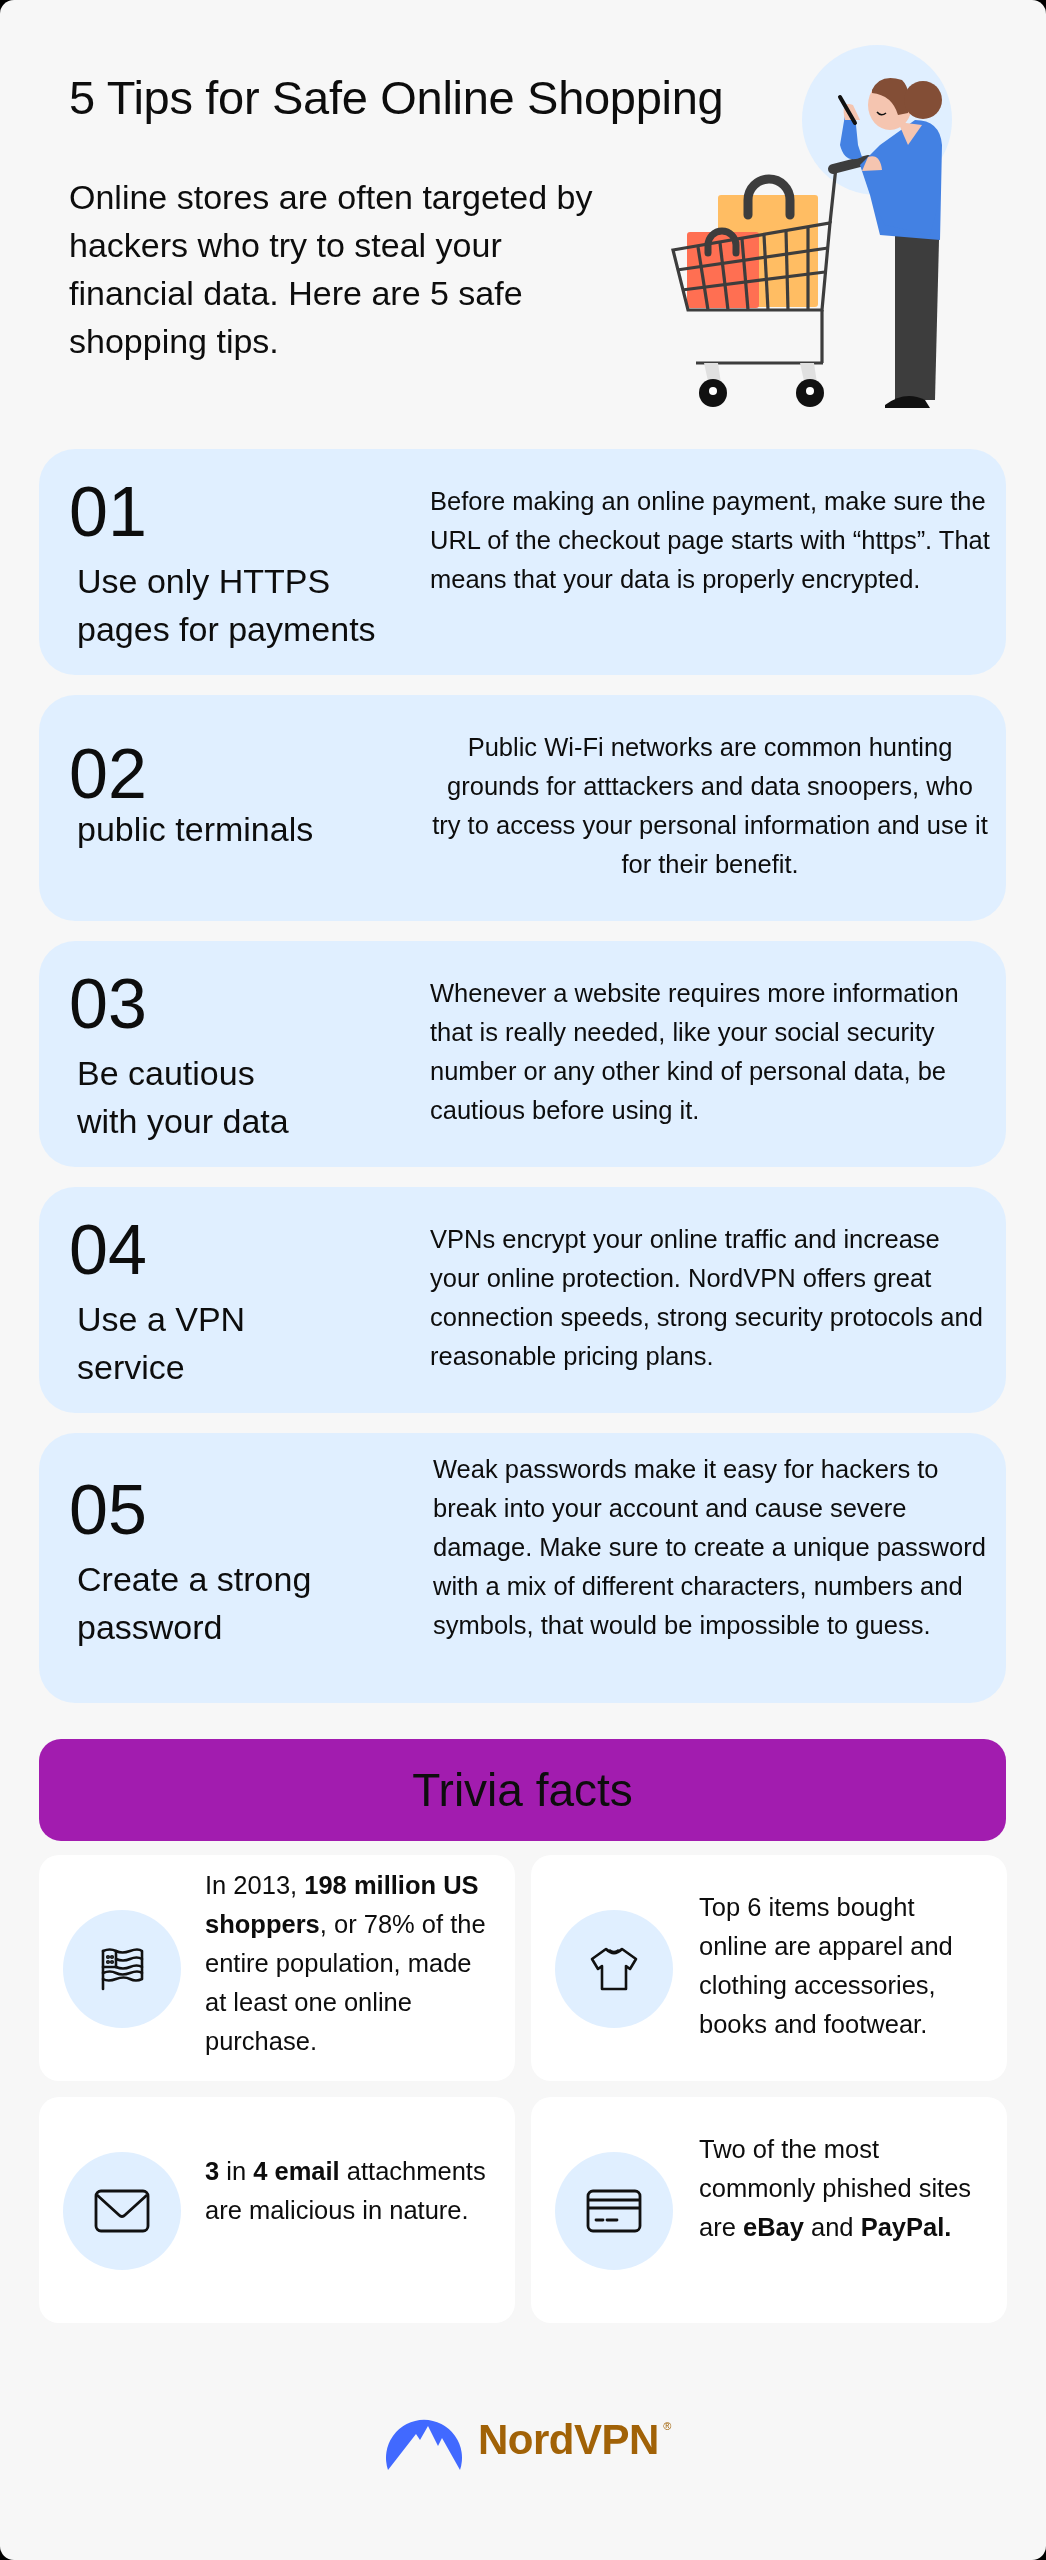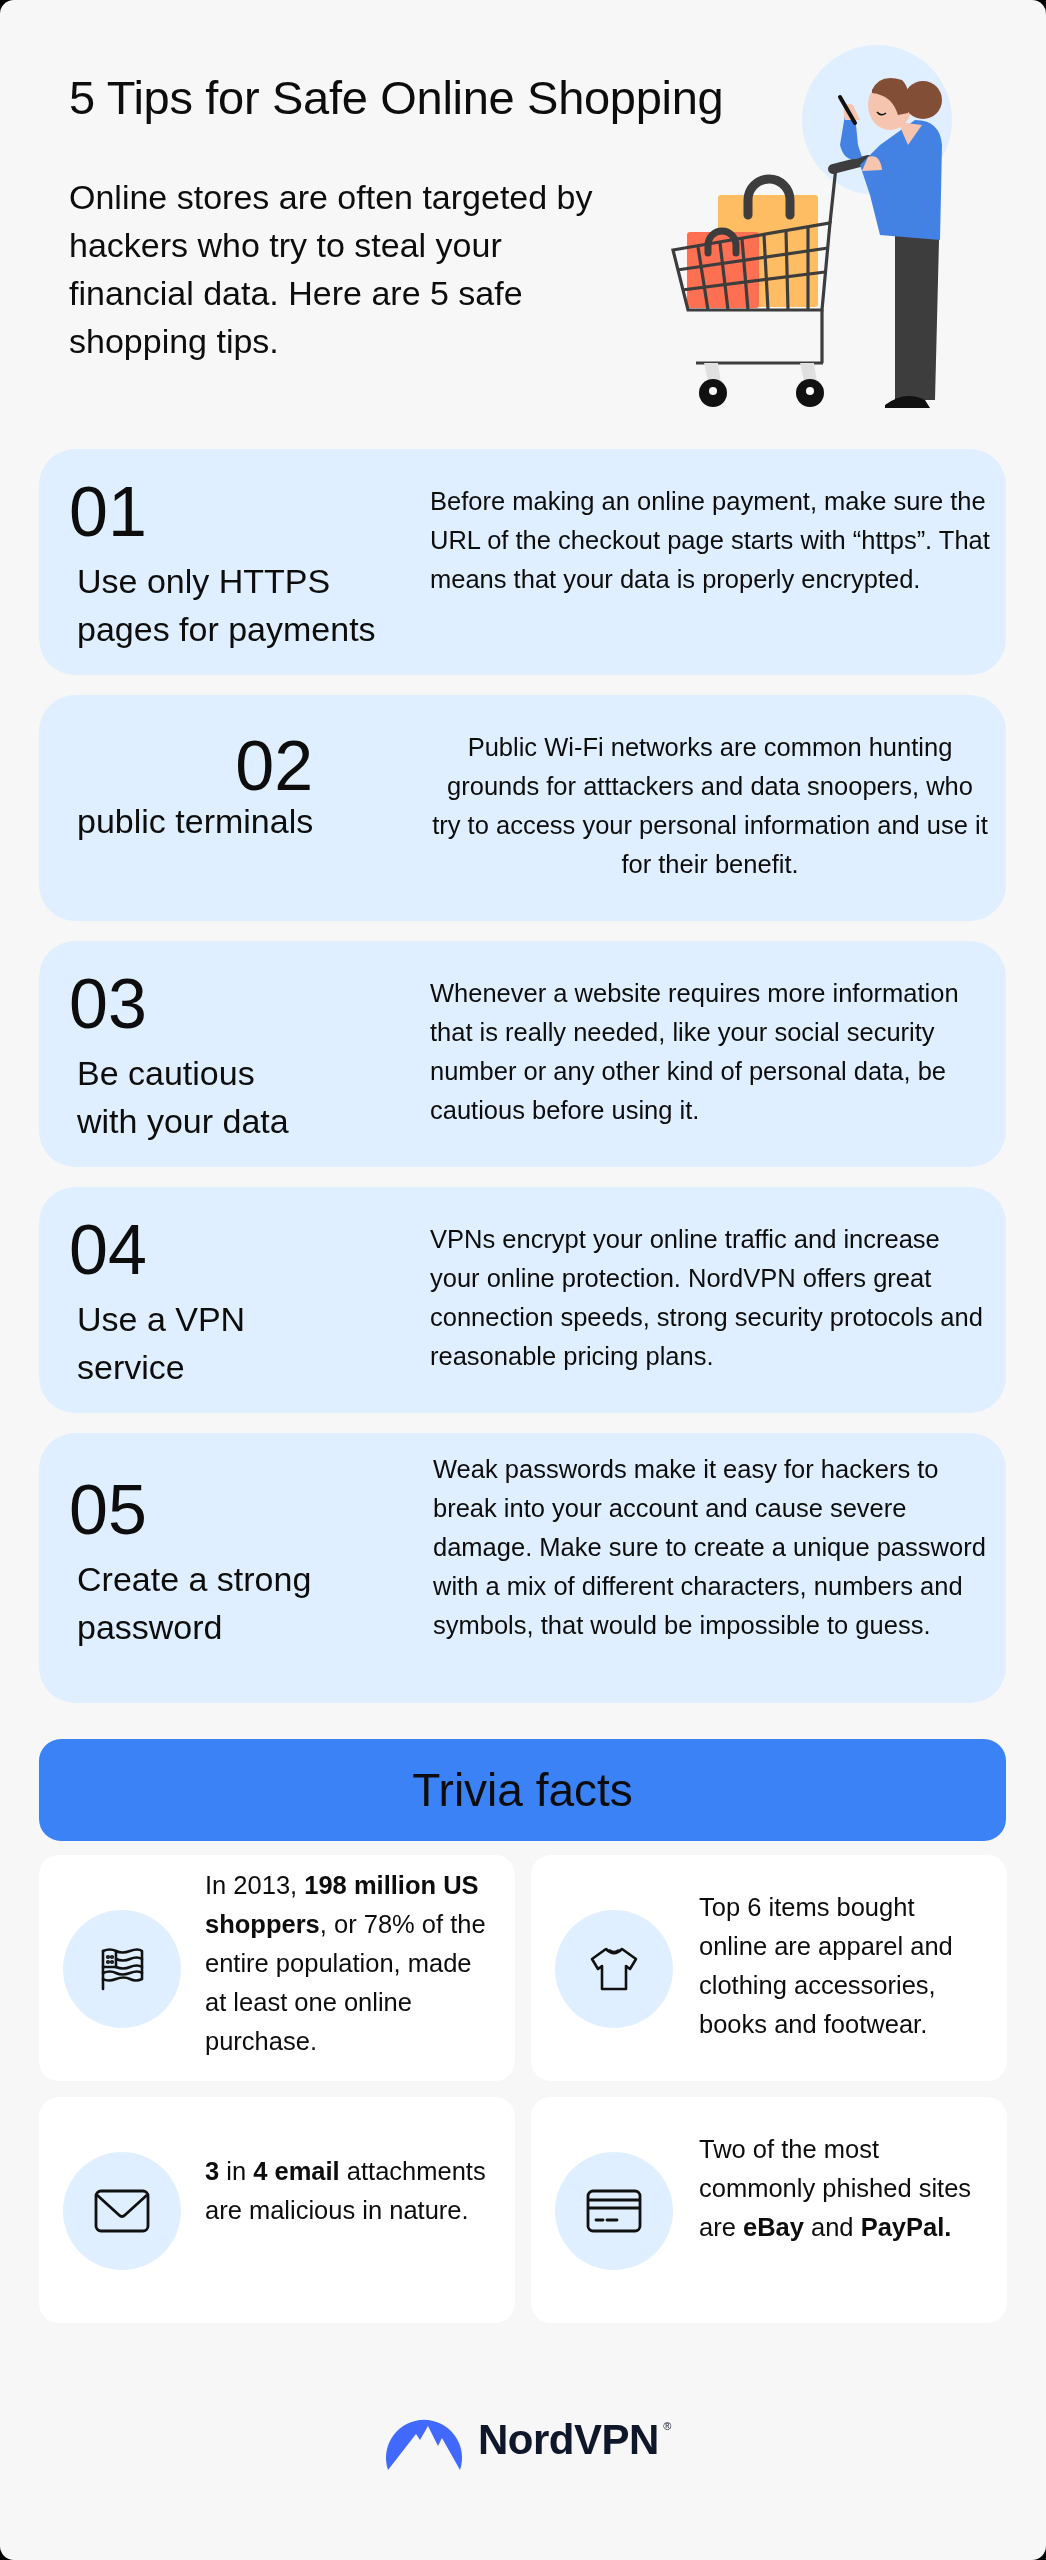--- a/index.html
+++ b/index.html
@@ -16,35 +16,35 @@
     position: absolute; left: 39px; width: 967px; background: #e0efff;
     border-radius: 36px;
   }
   .tip-left { position: absolute; left: 30px; }
   .tip-num { font-size: 70px; line-height: 62px; display: block; }
   .tip-title { font-size: 34px; line-height: 48px; display: block; margin-top: 14px; margin-left: 8px; }
   .tip-desc { position: absolute; left: 391px; width: 560px; font-size: 25.5px; line-height: 39px; margin: 0; }
 
   .trivia-header {
     position: absolute; left: 39px; top: 1739px; width: 967px; height: 102px;
-    background: #3b82f6; border-radius: 22px; display: flex; align-items: center; justify-content: center;
+    background: #a21caf; border-radius: 22px; display: flex; align-items: center; justify-content: center;
   }
   .trivia-header h2 { margin: 0; font-size: 46px; font-weight: 400; }
   .fact {
     position: absolute; width: 476px; height: 226px; background: #fff; border-radius: 20px;
   }
   .fact-icon-circle {
     position: absolute; left: 24px; top: 55px; width: 118px; height: 118px; border-radius: 50%;
     background: #e0efff; display: flex; align-items: center; justify-content: center;
   }
   .fact-text { position: absolute; left: 166px; width: 290px; font-size: 25.5px; line-height: 39px; margin: 0; }
   .fact-text b { font-weight: 700; }
 
   .logo { position: absolute; left: 384px; top: 2408px; display: flex; align-items: center; gap: 14px; }
-  .logo-word { font-size: 42px; font-weight: 700; letter-spacing: -0.5px; color: #0f172a; position: relative; }
+  .logo-word { font-size: 42px; font-weight: 700; letter-spacing: -0.5px; color: #a16207; position: relative; }
   .logo-reg { position: absolute; right: -12px; top: 4px; font-size: 11px; font-weight: 400; }
 </style>
 </head>
 <body>
 
 <div class="page">
 
   <h1 class="hero-title">5 Tips for Safe Online Shopping</h1>
   <p class="hero-intro">Online stores are often targeted by hackers who try to steal your financial data. Here are 5 safe shopping tips.</p>
 
@@ -98,21 +98,21 @@
   <div class="tip" style="top:449px;height:226px;">
     <div class="tip-left" style="top:32px;">
       <span class="tip-num">01</span>
       <span class="tip-title">Use only HTTPS</span>
       <span class="tip-title" style="margin-top:0">pages for payments</span>
     </div>
     <p class="tip-desc" style="top:33px;">Before making an online payment, make sure the URL of the checkout page starts with “https”. That means that your data is properly encrypted.</p>
   </div>
 
   <div class="tip" style="top:695px;height:226px;">
-    <div class="tip-left" style="top:40px;text-align:right;">
+    <div class="tip-left" style="top:48px;">
       <span class="tip-num">02</span>
       <span class="tip-title" style="margin-top:0">public terminals</span>
     </div>
     <p class="tip-desc" style="top:33px;text-align:center;">Public Wi-Fi networks are common hunting grounds for atttackers and data snoopers, who try to access your personal information and use it for their benefit.</p>
   </div>
 
   <div class="tip" style="top:941px;height:226px;">
     <div class="tip-left" style="top:32px;">
       <span class="tip-num">03</span>
       <span class="tip-title">Be cautious</span>

